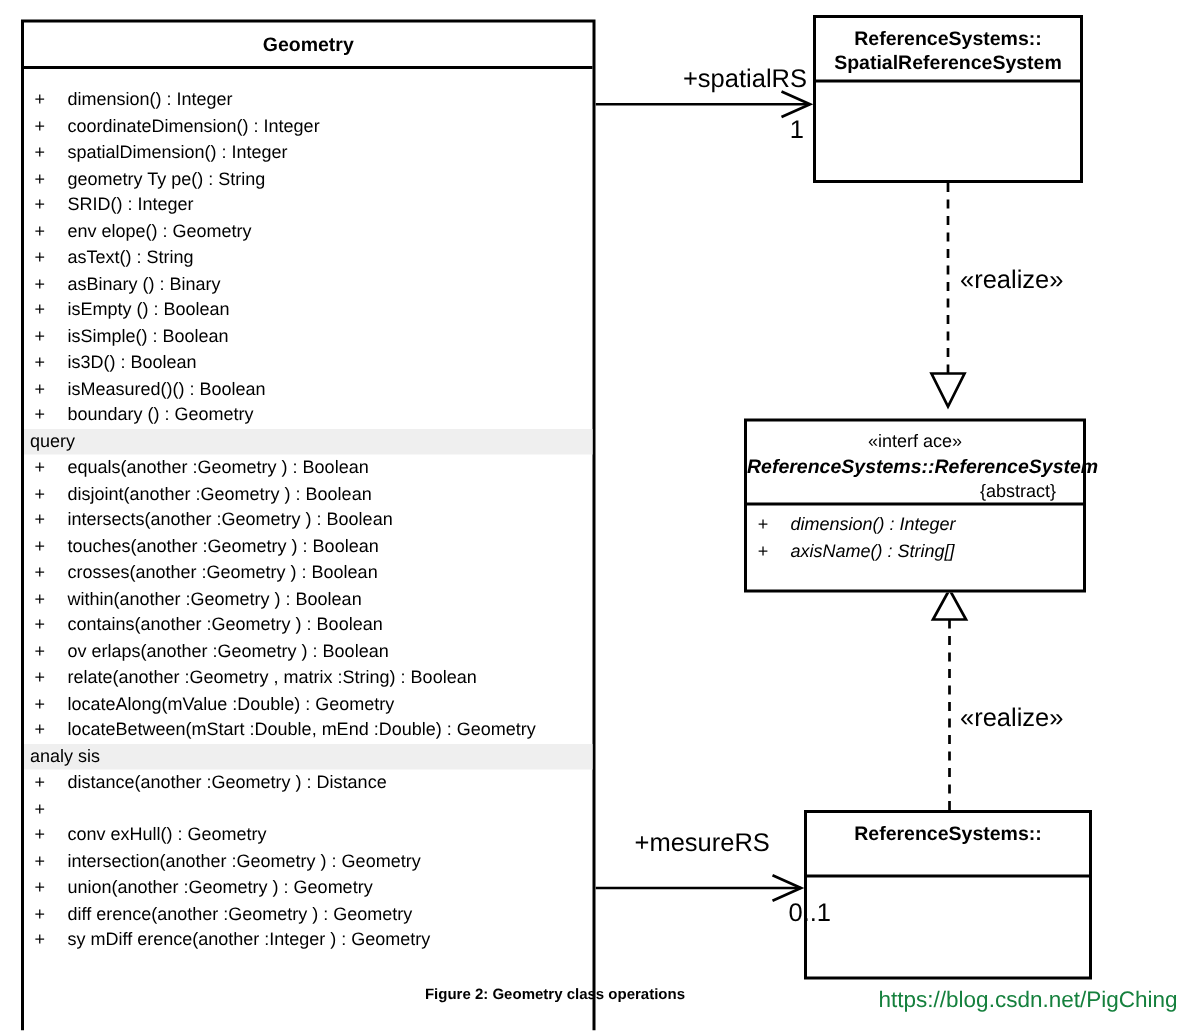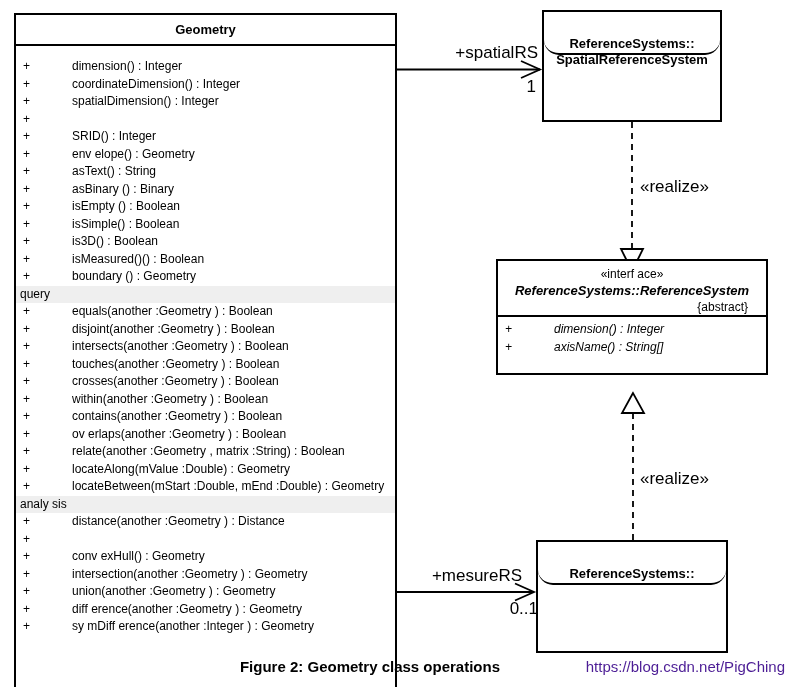--- a/index.html
+++ b/index.html
@@ -4,34 +4,34 @@
 <style>
   html,body{margin:0;padding:0;background:#ffffff;}
   .canvas{
     position:relative;width:787px;height:687px;background:#fff;overflow:hidden;
     font-family:"Liberation Sans",sans-serif;color:#000;
   }
   svg.connector-layer{position:absolute;left:0;top:0;z-index:1;}
   .uml-box{position:absolute;background:#fff;border:2px solid #000;box-sizing:border-box;z-index:2;}
   .uml-title{border-bottom:2px solid #000;text-align:center;font-weight:bold;font-size:13px;}
   .geo-title{height:29px;line-height:29px;}
-  .two-line-title{padding-top:24px;height:43px;line-height:16px;box-sizing:border-box;border-radius:15px;}
+  .two-line-title{padding-top:6px;height:43px;line-height:16px;box-sizing:border-box;}
   .ops{padding-top:12px;}
   .op-row{display:flex;height:17.5px;line-height:17.5px;font-size:12px;white-space:nowrap;}
   .op-vis{width:22px;padding-left:7px;flex:none;}
-  .op-sig{flex:none;margin-left:27px;}
+  .op-sig{flex:none;}
   .section-row{height:17.5px;line-height:17.5px;font-size:12px;background:#efefef;padding-left:4px;}
   .iface-head{border-bottom:2px solid #000;box-sizing:border-box;padding-top:5px;}
   .iface-stereo{text-align:center;font-size:12px;height:16px;line-height:16px;}
   .iface-name{text-align:center;font-size:13px;font-weight:bold;font-style:italic;height:17px;line-height:17px;}
   .iface-abstract{text-align:right;font-size:12px;height:16px;line-height:16px;padding-right:18px;}
   .iface-ops{padding-top:4px;}
   .iface-ops .op-row{font-style:italic;}
   .conn-label{position:absolute;z-index:3;font-size:17px;white-space:nowrap;}
-  .caption{position:absolute;z-index:3;font-size:15px;font-weight:bold;text-align:center;}
+  .caption{position:absolute;z-index:3;font-size:10px;font-weight:bold;text-align:center;}
   .watermark{position:absolute;z-index:3;font-size:15px;text-align:right;}
 </style>
 </head>
 <body>
 
 <div class="canvas">
 
   <svg class="connector-layer" width="787" height="687" viewBox="0 0 787 687">
 
     <line x1="397" y1="69.5" x2="540" y2="69.5" stroke="#000" stroke-width="1.8"></line>
@@ -57,20 +57,21 @@
         <div class="op-row">
           <span class="op-vis">+</span>
           <span class="op-sig">coordinateDimension() : Integer</span>
         </div>
         <div class="op-row">
           <span class="op-vis">+</span>
           <span class="op-sig">spatialDimension() : Integer</span>
         </div>
         <div class="op-row">
           <span class="op-vis">+</span>
+          <span class="op-sig">geometry Ty pe() : String</span>
         </div>
         <div class="op-row">
           <span class="op-vis">+</span>
           <span class="op-sig">SRID() : Integer</span>
         </div>
         <div class="op-row">
           <span class="op-vis">+</span>
           <span class="op-sig">env elope() : Geometry</span>
         </div>
         <div class="op-row">
@@ -178,21 +179,21 @@
   </div>
 
   <div class="uml-box" style="left:542px;top:10px;width:180px;height:112px;">
     <div class="uml-title two-line-title">
       <div>ReferenceSystems::</div>
       <div>SpatialReferenceSystem</div>
     </div>
     <div></div>
   </div>
 
-  <div class="uml-box" style="left:496px;top:259px;width:272px;height:116px;">
+  <div class="uml-box" style="left:496px;top:279px;width:228px;height:116px;">
     <div class="iface-head">
       <div class="iface-stereo">«interf ace»</div>
       <div class="iface-name">ReferenceSystems::ReferenceSystem</div>
       <div class="iface-abstract">{abstract}</div>
     </div>
     <div class="iface-ops">
       <div class="op-row">
         <span class="op-vis">+</span>
         <span class="op-sig">dimension() : Integer</span>
       </div>
@@ -207,18 +208,18 @@
     <div class="uml-title two-line-title">
       <div>ReferenceSystems::</div>
     </div>
     <div></div>
   </div>
 
   <div class="conn-label" style="left:430px;top:43px;width:108px;text-align:right;">+spatialRS</div>
   <div class="conn-label" style="left:514px;top:77px;width:22px;text-align:right;">1</div>
   <div class="conn-label" style="left:640px;top:177px;">«realize»</div>
   <div class="conn-label" style="left:640px;top:469px;">«realize»</div>
-  <div class="conn-label" style="left:423px;top:566px;width:108px;text-align:center;">+mesureRS</div>
-  <div class="conn-label" style="left:504px;top:599px;width:34px;text-align:right;">0..1</div>
+  <div class="conn-label" style="left:423px;top:552px;width:108px;text-align:left;">+mesureRS</div>
+  <div class="conn-label" style="left:520px;top:599px;width:34px;text-align:right;">0..1</div>
 
   <div class="caption" style="left:120px;top:658px;width:500px;">Figure 2: Geometry class operations</div>
-  <div class="watermark" style="left:555px;top:658px;width:230px;color:#4c1d95;">https://blog.csdn.net/PigChing</div>
+  <div class="watermark" style="left:555px;top:658px;width:230px;color:#15803d;">https://blog.csdn.net/PigChing</div>
 </div>
 
 </body></html>

